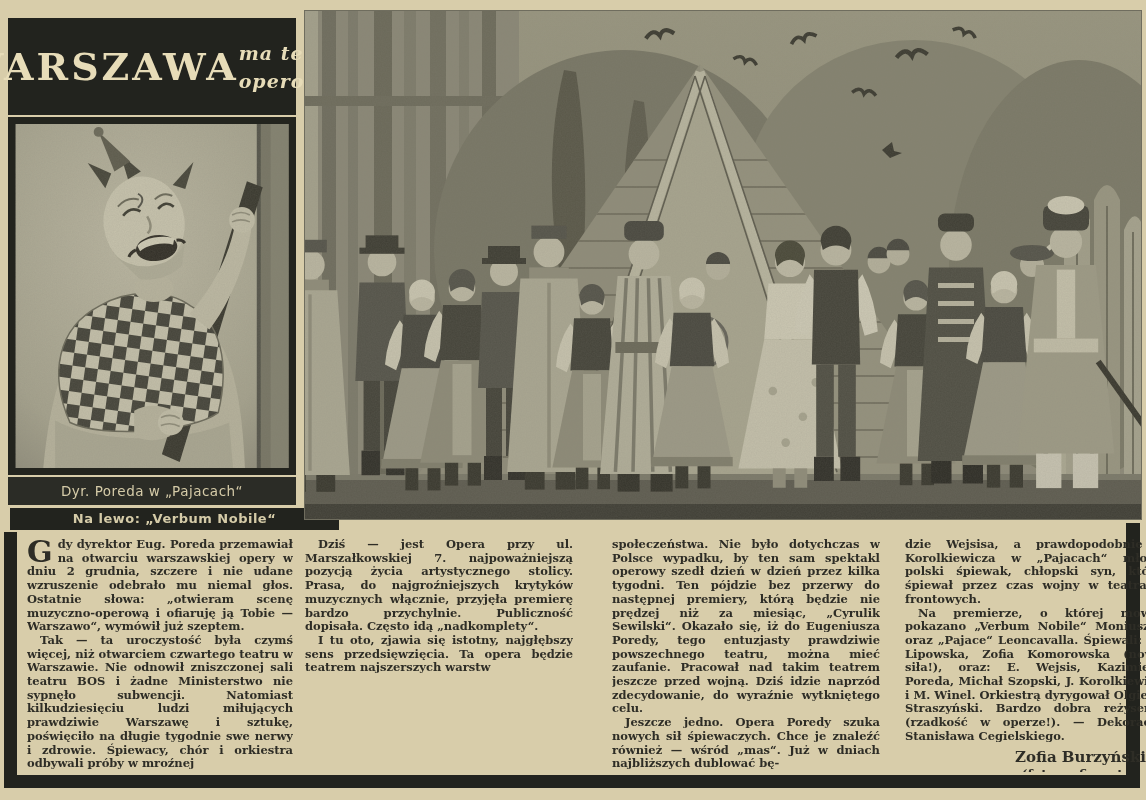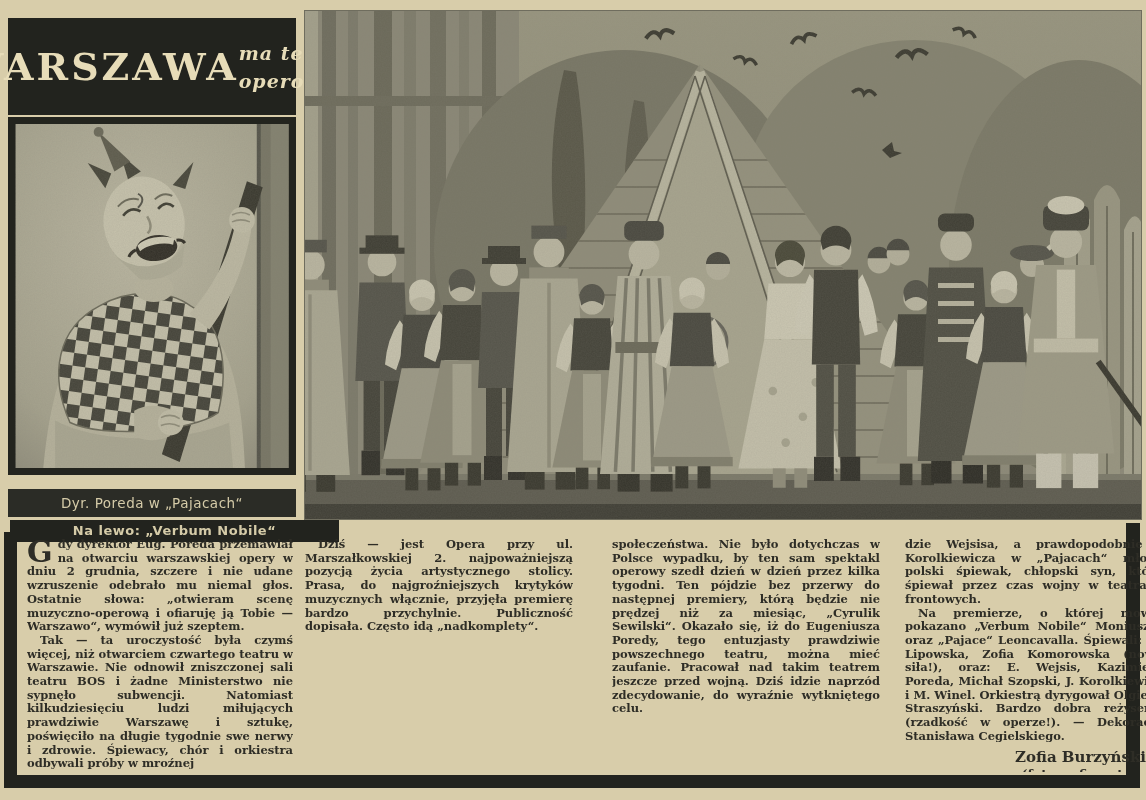--- a/index.html
+++ b/index.html
@@ -10,21 +10,21 @@
           display:flex;flex-direction:row;align-items:center;justify-content:center;}
   .banner-title{color:#e7dcb8;font-weight:700;font-size:38px;letter-spacing:3px;line-height:40px;
                 font-family:"DejaVu Serif",serif;}
   .banner-sub{color:#e7dcb8;font-style:italic;font-weight:700;font-size:19px;line-height:28px;
               letter-spacing:1px;font-family:"DejaVu Serif",serif;}
   
   .clown-photo{position:absolute;left:8px;top:117px;width:288px;height:358px;background:#23241e;
                border:7px solid #23241e;box-sizing:border-box;}
   .clown-photo svg{display:block;width:100%;height:100%;}
   .caption{position:absolute;left:8px;width:288px;background:#2b2c26;color:#d5cba8;
-           font-family:"DejaVu Sans",sans-serif;text-align:center;box-sizing:border-box;margin-top:12px;}
+           font-family:"DejaVu Sans",sans-serif;text-align:center;box-sizing:border-box;}
   .cap1{top:477px;height:28px;font-size:13.5px;line-height:28px;letter-spacing:.5px;}
   .cap2{top:508px;left:10px;width:329px;height:22px;background:#22231e;font-weight:700;
         font-size:13px;line-height:22px;letter-spacing:.5px;}
   
   .stage-photo{position:absolute;left:304px;top:10px;width:838px;height:510px;background:#8f8c7b;}
   .stage-photo svg{display:block;width:100%;height:100%;}
   
   .bar{position:absolute;background:#22231e;}
   .bar-left{left:4px;top:532px;width:13px;height:256px;}
   .bar-bottom{left:4px;top:775px;width:1136px;height:13px;}
@@ -334,25 +334,27 @@
   <div class="bar bar-left"></div>
   <div class="bar bar-bottom"></div>
   <div class="bar bar-right"></div>
 
   <div class="col col1">
     <p class="para"><span class="dropcap">G</span><span>dy dyrektor Eug. Poreda przemawiał na otwarciu warszawskiej opery w dniu 2 grudnia, szczere i nie udane wzruszenie odebrało mu niemal głos. Ostatnie słowa: „otwieram scenę muzyczno-operową i ofiaruję ją Tobie — Warszawo“, wymówił już szeptem.</span></p>
     <p class="para indent">Tak — ta uroczystość była czymś więcej, niż otwarciem czwartego teatru w Warszawie. Nie odnowił zniszczonej sali teatru BOS i żadne Ministerstwo nie sypnęło subwencji. Natomiast kilkudziesięciu ludzi miłujących prawdziwie Warszawę i sztukę, poświęciło na długie tygodnie swe nerwy i zdrowie. Śpiewacy, chór i orkiestra odbywali próby w mroźnej</p>
   </div>
 
   <div class="col col2">
-    <p class="para indent">Dziś — jest Opera przy ul. Marszałkowskiej 2. najpoważniejszą pozycją życia artystycznego stolicy. Prasa, do najgroźniejszych krytyków muzycznych włącznie, przyjęła premierę bardzo przychylnie. Publiczność dopisała. Często idą „nadkomplety“.</p>
+    <p class="para indent">Dziś — jest Opera przy ul. Marszałkowskiej 7. najpoważniejszą pozycją życia artystycznego stolicy. Prasa, do najgroźniejszych krytyków muzycznych włącznie, przyjęła premierę bardzo przychylnie. Publiczność dopisała. Często idą „nadkomplety“.</p>
+    <p class="para indent">I tu oto, zjawia się istotny, najgłębszy sens przedsięwzięcia. Ta opera będzie teatrem najszerszych warstw</p>
   </div>
 
   <div class="col col3">
     <p class="para">społeczeństwa. Nie było dotychczas w Polsce wypadku, by ten sam spektakl operowy szedł dzień w dzień przez kilka tygodni. Ten pójdzie bez przerwy do następnej premiery, którą będzie nie prędzej niż za miesiąc, „Cyrulik Sewilski“. Okazało się, iż do Eugeniusza Poredy, tego entuzjasty prawdziwie powszechnego teatru, można mieć zaufanie. Pracował nad takim teatrem jeszcze przed wojną. Dziś idzie naprzód zdecydowanie, do wyraźnie wytkniętego celu.</p>
+    <p class="para indent">Jeszcze jedno. Opera Poredy szuka nowych sił śpiewaczych. Chce je znaleźć również — wśród „mas“. Już w dniach najbliższych dublować bę-</p>
   </div>
 
   <div class="col col4">
     <p class="para">dzie Wejsisa, a prawdopodobnie i Korolkiewicza w „Pajacach“ młody polski śpiewak, chłopski syn, który śpiewał przez czas wojny w teatrach frontowych.</p>
     <p class="para indent">Na premierze, o której mowa, pokazano „Verbum Nobile“ Moniuszki oraz „Pajace“ Leoncavalla. Śpiewali: H. Lipowska, Zofia Komorowska (nowa siła!), oraz: E. Wejsis, Kazimierz Poreda, Michał Szopski, J. Korolkiewicz i M. Winel. Orkiestrą dyrygował Olgierd Straszyński. Bardzo dobra reżyseria (rzadkość w operze!). — Dekoracje Stanisława Cegielskiego.</p>
     <p class="byline">Zofia Burzyński</p>
     <p class="byline-note">(fotografie autora)</p>
   </div>
 
 </div>

